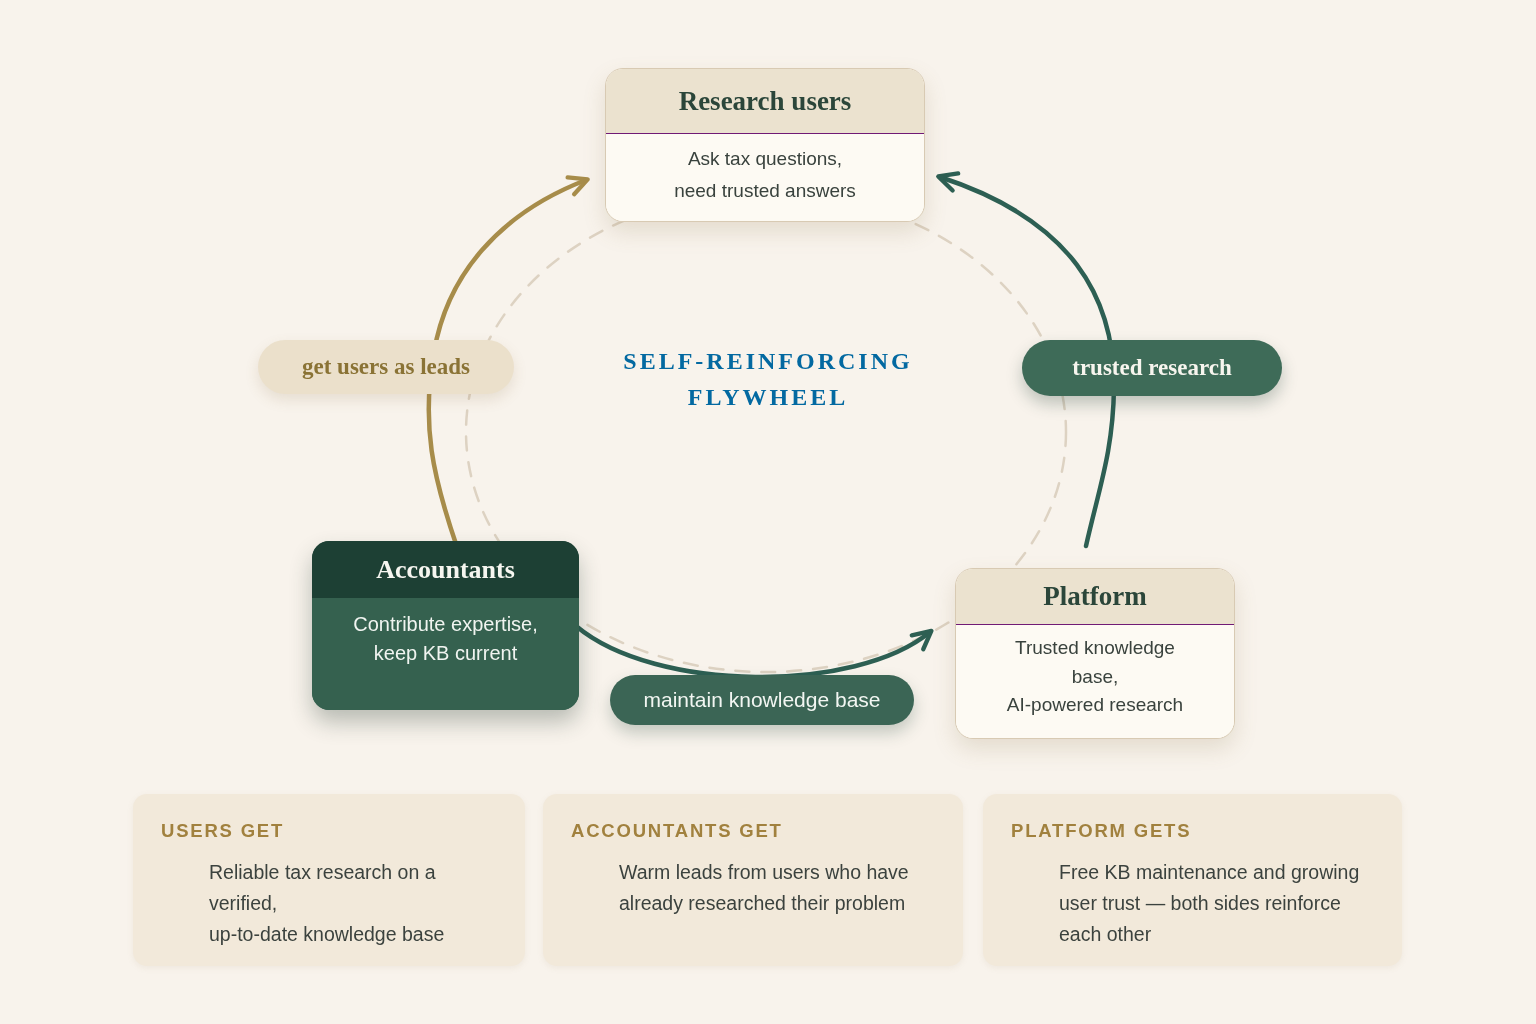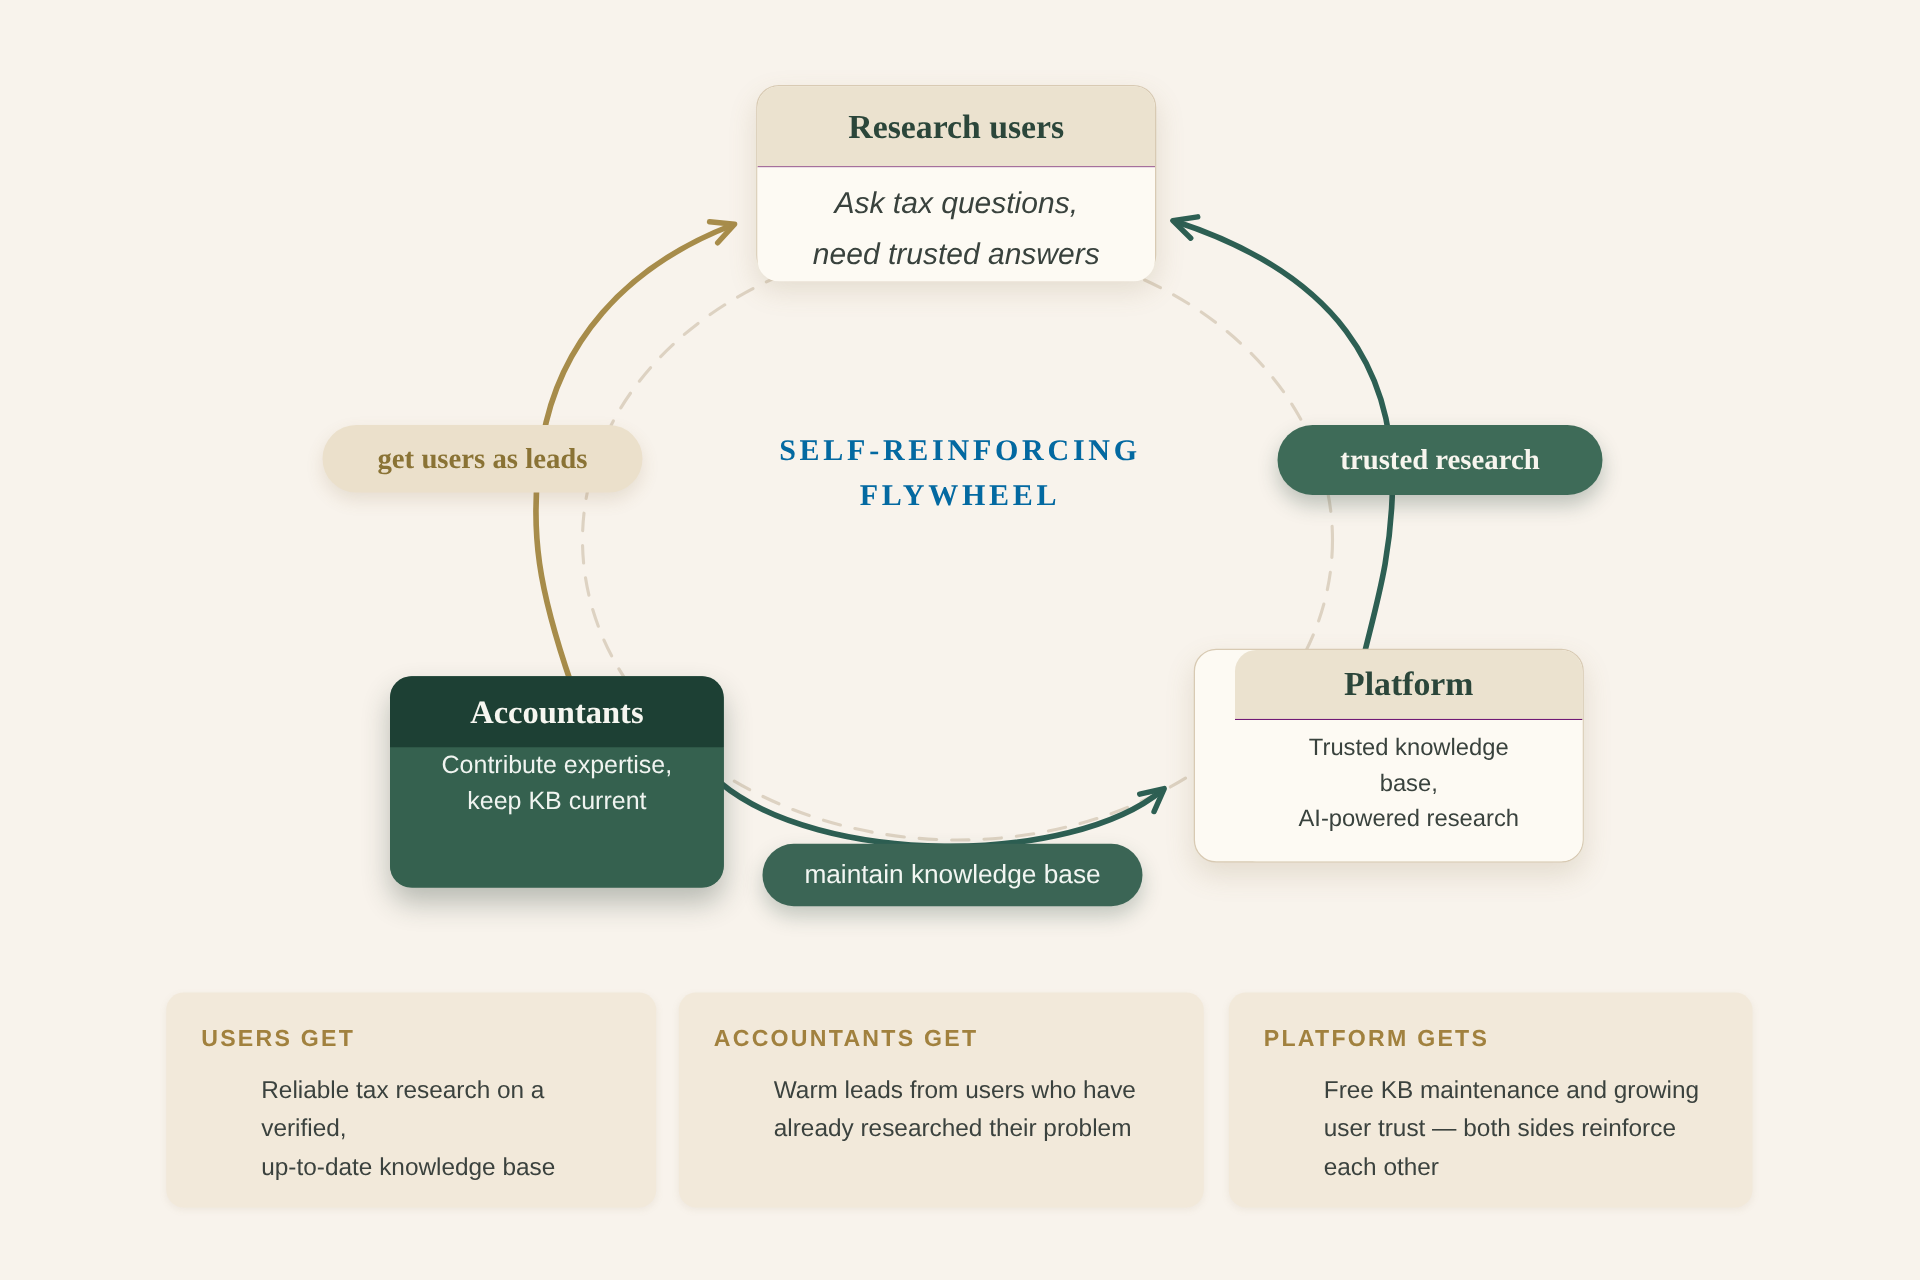--- a/index.html
+++ b/index.html
@@ -28,31 +28,31 @@
     flex:1;display:flex;align-items:flex-start;justify-content:center;
     text-align:center;white-space:pre-line;
     border-radius:0 0 17px 17px;
   }
   .card-light{border:1.5px solid #d8cab3;background:#fdfaf3;}
   .card-light .hd{background:#ebe2cf;color:#2b463a;border-bottom:1px solid #701a75;}
   .card-light .bd{background:#fdfaf3;color:#39423d;}
 
   .node-research{left:605px;top:68px;width:318px;height:152px;}
   .node-research .hd{height:64px;font-size:27px;}
-  .node-research .bd{font-size:24px;line-height:1.7;padding-top:9px;font-style:italic;}
+  .node-research .bd{font-size:19px;line-height:1.7;padding-top:9px;}
 
   .node-accountants{
     left:312px;top:541px;width:267px;height:169px;
     background:#35614f;border:none;border-radius:18px;
     box-shadow:0 12px 22px rgba(40,60,50,.30);
   }
   .node-accountants .hd{height:57px;font-size:26px;background:#1d4034;color:#f6f6f0;}
-  .node-accountants .bd{background:#35614f;color:#f0f4f0;font-size:20px;line-height:1.45;}
+  .node-accountants .bd{background:#35614f;color:#f0f4f0;font-size:20px;line-height:1.45;padding-top:12px;}
 
-  .node-platform{left:955px;top:519px;width:278px;height:169px;padding-left:32px;}
+  .node-platform{left:955px;top:568px;width:278px;height:169px;}
   .node-platform .hd{height:55px;font-size:27px;}
   .node-platform .bd{font-size:19px;line-height:1.5;padding-top:9px;}
 
   
   .pill{
     position:absolute;display:flex;align-items:center;justify-content:center;
     border-radius:999px;white-space:nowrap;
   }
   .pill-gold{
     left:258px;top:340px;width:256px;height:54px;

